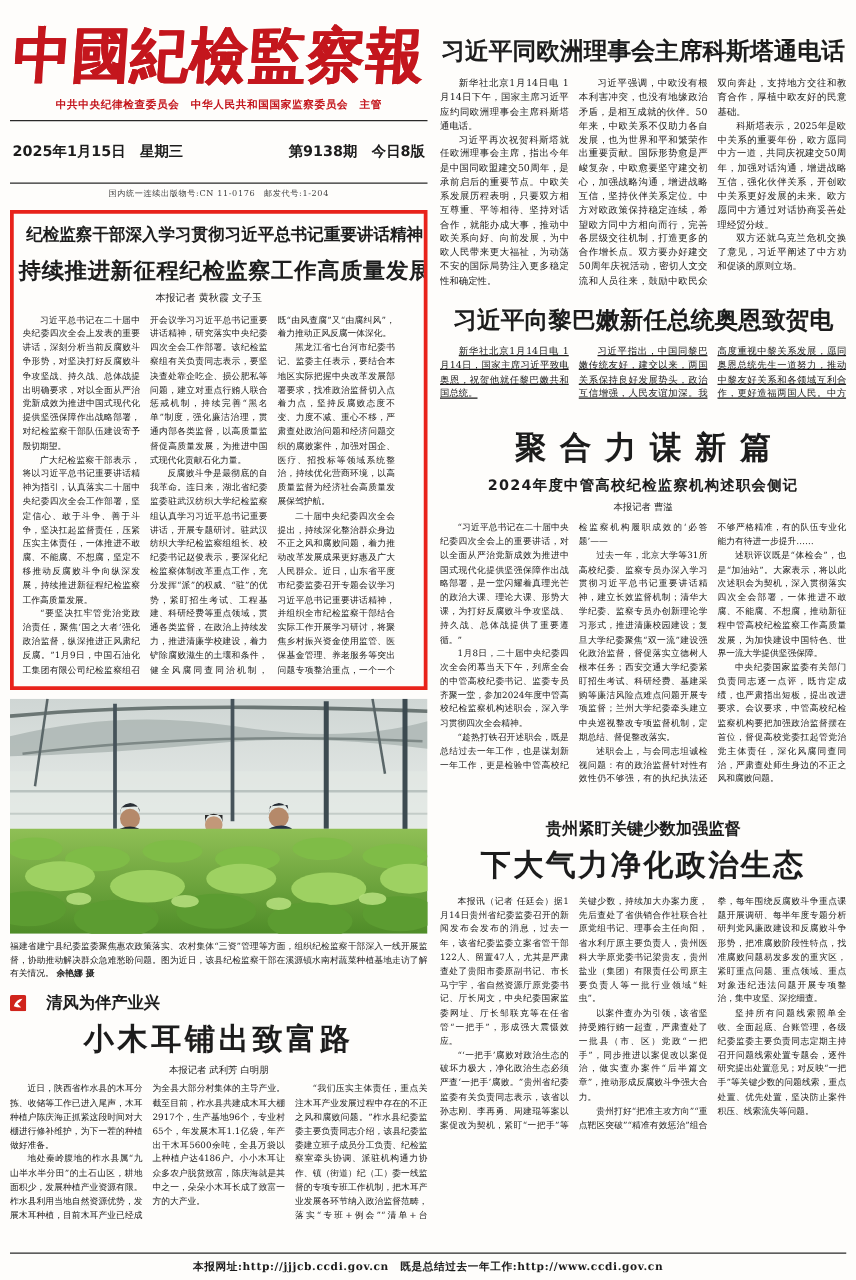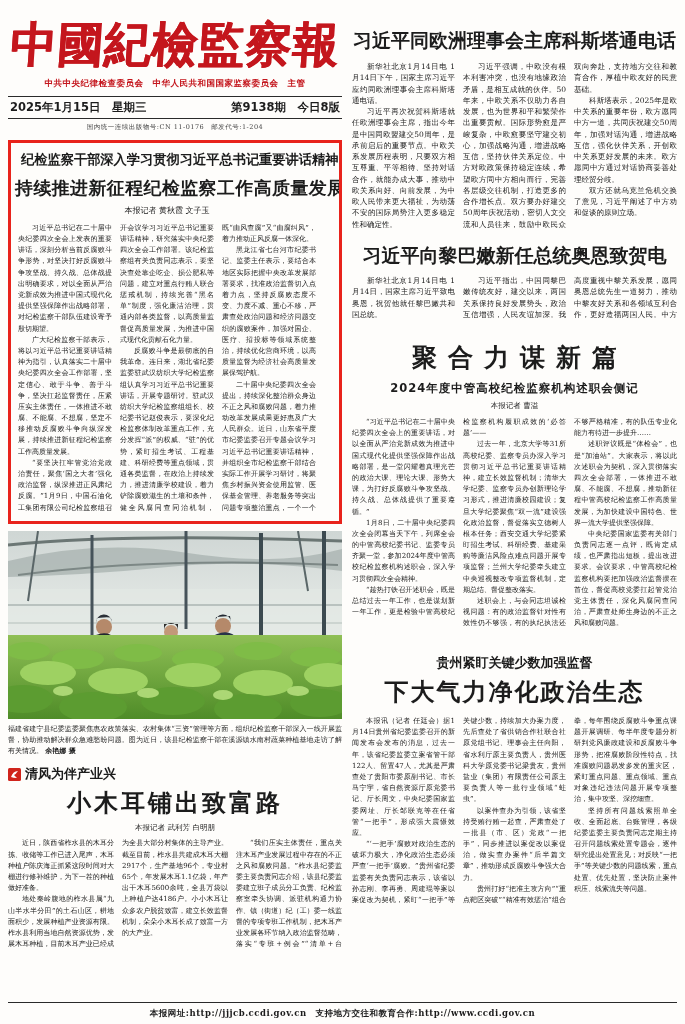--- a/index.html
+++ b/index.html
@@ -13,21 +13,21 @@
 
   
   .masthead { text-align:center; padding-top:12px; }
   .brand { font-family:"DejaVu Serif",serif; font-weight:900; color:#c4161d;
            font-size:46px; line-height:1.15; letter-spacing:1px; white-space:nowrap;
            transform:skewX(-4deg) scaleY(1.04); text-shadow:1px 0 #c4161d, 0 .5px #c4161d; }
   .supervisor { color:#c4161d; font-size:8.5px; font-weight:bold; letter-spacing:.5px; margin-top:7px;
                 font-family:"DejaVu Sans","Liberation Sans",sans-serif; }
   .dateline { display:flex; justify-content:space-between; align-items:center;
               border-top:1.5px solid #2a2a2a; border-bottom:1.5px solid #2a2a2a;
-              margin-top:6px; padding:3px 2px; font-weight:bold; font-size:11.5px;
+              margin-top:6px; padding:17px 2px; font-weight:bold; font-size:11.5px;
               font-family:"DejaVu Sans","Liberation Sans",sans-serif; }
   .publine { font-size:6.5px; color:#444; margin-top:4px; letter-spacing:.5px; }
 
   
   .main-box { border:3px solid #e8231b; margin-top:8px; padding:8px 23px 6px 7px; height:384px; overflow:hidden; }
   .kicker-lg { font-family:"DejaVu Sans","Liberation Sans",sans-serif; font-weight:900;
                font-size:13.5px; text-align:center; white-space:nowrap; transform:scaleX(.98); }
   .headline-xl { font-family:"DejaVu Sans","Liberation Sans",sans-serif; font-weight:900;
                  font-size:17.5px; text-align:center; white-space:nowrap; margin:7px 0 5px;
                  transform:scaleX(1.02); letter-spacing:.5px; }
@@ -35,36 +35,36 @@
   .body3 { columns:3; column-gap:8px; font-size:7px; line-height:1.6; text-align:justify; overflow:hidden; color:#1a1a1a; }
   .body3 p { text-indent:2em; }
   .main-box .body3 { height:295px; }
 
   
   .photo { margin-top:7px; width:334px; height:188px; display:block; }
   .caption { margin-top:5px; font-size:7px; line-height:1.55; text-align:justify; color:#222; }
   .caption .credit { font-weight:bold; white-space:nowrap; }
 
   
-  .kicker-row { display:flex; align-items:center; gap:4px; margin-top:9px; }
+  .kicker-row { display:flex; align-items:center; gap:16px; margin-top:9px; }
   .kicker-icon { width:13px; height:13px; flex:none; display:block; }
   .kicker-md { font-family:"DejaVu Sans","Liberation Sans",sans-serif; font-weight:900; font-size:13px; }
   .headline-muer { font-family:"DejaVu Sans","Liberation Sans",sans-serif; font-weight:900;
                    font-size:24px; text-align:center; letter-spacing:3px; margin-top:4px; }
   .byline-sm { font-size:7.5px; text-align:center; margin:4px 0 5px; }
   .muer-body { height:122px; }
 
   
   .art { margin:0; }
   .headline-rt { font-family:"DejaVu Sans","Liberation Sans",sans-serif; font-weight:900;
                  font-size:19px; text-align:center; white-space:nowrap; letter-spacing:0; }
   .art-call { padding-top:22px; }
   .art-call .body3 { height:172px; margin-top:7px; font-size:7.5px; line-height:1.5; }
   .art-leb { margin-top:10px; }
-  .art-leb .body3 { height:52px; margin-top:6px; font-size:7.5px; line-height:1.5; }
+  .art-leb .body3 { height:52px; margin-top:6px; font-size:7.5px; line-height:1.5;text-decoration:underline; }
   .art-ju { margin-top:14px; text-align:center; }
   .title-ju { font-family:"DejaVu Sans","Liberation Sans",sans-serif; font-weight:900;
               font-size:25px; letter-spacing:11px; text-indent:11px; }
   .subtitle-ju { font-family:"DejaVu Sans","Liberation Sans",sans-serif; font-weight:bold;
                  font-size:11.5px; margin-top:7px; letter-spacing:1px; }
   .art-ju .byline-sm { margin:5px 0 6px; }
   .art-ju .body3 { height:226px; text-align:justify; }
   .art-gz { margin-top:11px; }
   .kicker-gz { font-family:"DejaVu Sans","Liberation Sans",sans-serif; font-weight:900;
                font-size:13px; text-align:center; }
@@ -190,21 +190,21 @@
         <svg class="kicker-icon" viewBox="0 0 13 13">
           <rect width="13" height="13" rx="1.5" fill="#d0241c"></rect>
           <path d="M3,9 Q5,3 10,3 Q8,6 6,7 L9,10 Q5,10 3,9 Z" fill="#ffffff"></path>
         </svg>
         <span class="kicker-md">清风为伴产业兴</span>
       </div>
       <div class="headline-muer">小木耳铺出致富路</div>
       <div class="byline-sm">本报记者 武利芳 白明朋</div>
       <div class="body3 muer-body">
           <p>近日，陕西省柞水县的木耳分拣、收储等工作已进入尾声，木耳种植户陈庆海正抓紧这段时间对大棚进行修补维护，为下一茬的种植做好准备。</p>
-          <p>地处秦岭腹地的柞水县属“九山半水半分田”的土石山区，耕地面积少，发展种植产业资源有限。柞水县利用当地自然资源优势，发展木耳种植，目前木耳产业已经成为全县大部分村集体的主导产业。截至目前，柞水县共建成木耳大棚2917个，生产基地96个，专业村65个，年发展木耳1.1亿袋，年产出干木耳5600余吨，全县万袋以上种植户达4186户。小小木耳让众多农户脱贫致富，建立长效监督机制，朵朵小木耳长成了致富一方的大产业。</p>
+          <p>地处秦岭腹地的柞水县属“九山半水半分田”的土石山区，耕地面积少，发展种植产业资源有限。柞水县利用当地自然资源优势，发展木耳种植，目前木耳产业已经成为全县大部分村集体的主导产业。截至目前，柞水县共建成木耳大棚2917个，生产基地96个，专业村65个，年发展木耳1.1亿袋，年产出干木耳5600余吨，全县万袋以上种植户达4186户。小小木耳让众多农户脱贫致富，陈庆海就是其中之一，朵朵小木耳长成了致富一方的大产业。</p>
           <p>“我们压实主体责任，重点关注木耳产业发展过程中存在的不正之风和腐败问题。”柞水县纪委监委主要负责同志介绍，该县纪委监委建立班子成员分工负责、纪检监察室牵头协调、派驻机构通力协作、镇（街道）纪（工）委一线监督的专项专班工作机制，把木耳产业发展各环节纳入政治监督范畴，落实“专班+例会”“清单+台账”“调研+督办”等多项工作举措。</p>
         </div>
     </div>
 
     <div class="col-right">
 
       <div class="art art-call">
         <div class="headline-rt">习近平同欧洲理事会主席科斯塔通电话</div>
         <div class="body3">
             <p>新华社北京1月14日电 1月14日下午，国家主席习近平应约同欧洲理事会主席科斯塔通电话。</p>
@@ -246,15 +246,15 @@
             <p>“‘一把手’腐败对政治生态的破坏力极大，净化政治生态必须严查‘一把手’腐败。”贵州省纪委监委有关负责同志表示，该省以孙志刚、李再勇、周建琨等案以案促改为契机，紧盯“一把手”等关键少数，持续加大办案力度，先后查处了省供销合作社联合社原党组书记、理事会主任向阳，省水利厅原主要负责人，贵州医科大学原党委书记梁贵友，贵州盐业（集团）有限责任公司原主要负责人等一批行业领域“蛀虫”。</p>
             <p>以案件查办为引领，该省坚持受贿行贿一起查，严肃查处了一批县（市、区）党政“一把手”，同步推进以案促改以案促治，做实查办案件“后半篇文章”，推动形成反腐败斗争强大合力。</p>
             <p>贵州打好“把准主攻方向”“重点靶区突破”“精准有效惩治”组合拳，每年围绕反腐败斗争重点课题开展调研、每半年度专题分析研判党风廉政建设和反腐败斗争形势，把准腐败阶段性特点，找准腐败问题易发多发的重灾区，紧盯重点问题、重点领域、重点对象违纪违法问题开展专项整治，集中攻坚、深挖细查。</p>
             <p>坚持所有问题线索照单全收、全面起底、台账管理，各级纪委监委主要负责同志定期主持召开问题线索处置专题会，逐件研究提出处置意见；对反映“一把手”等关键少数的问题线索，重点处置、优先处置，坚决防止案件积压、线索流失等问题。</p>
           </div>
       </div>
     </div>
   </div>
 
   <div class="footer">
-    <div class="footer-text">本报网址:http://jjjcb.ccdi.gov.cn　支持地方交往和教育合作:http://www.ccdi.gov.cn</div>
+    <div class="footer-text">本报网址:http://jjjcb.ccdi.gov.cn　既是总结过去一年工作:http://www.ccdi.gov.cn</div>
   </div>
 </div>
 
 </body></html>

